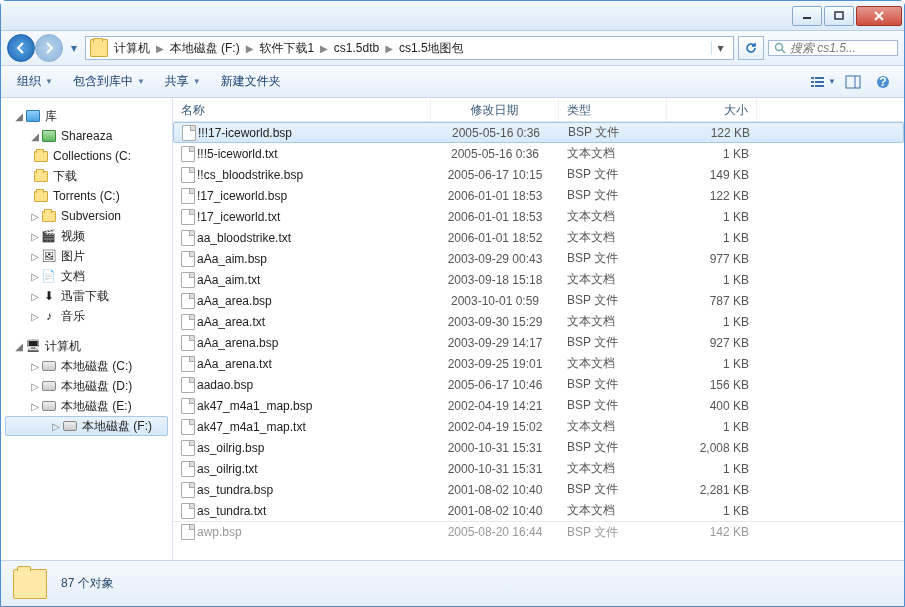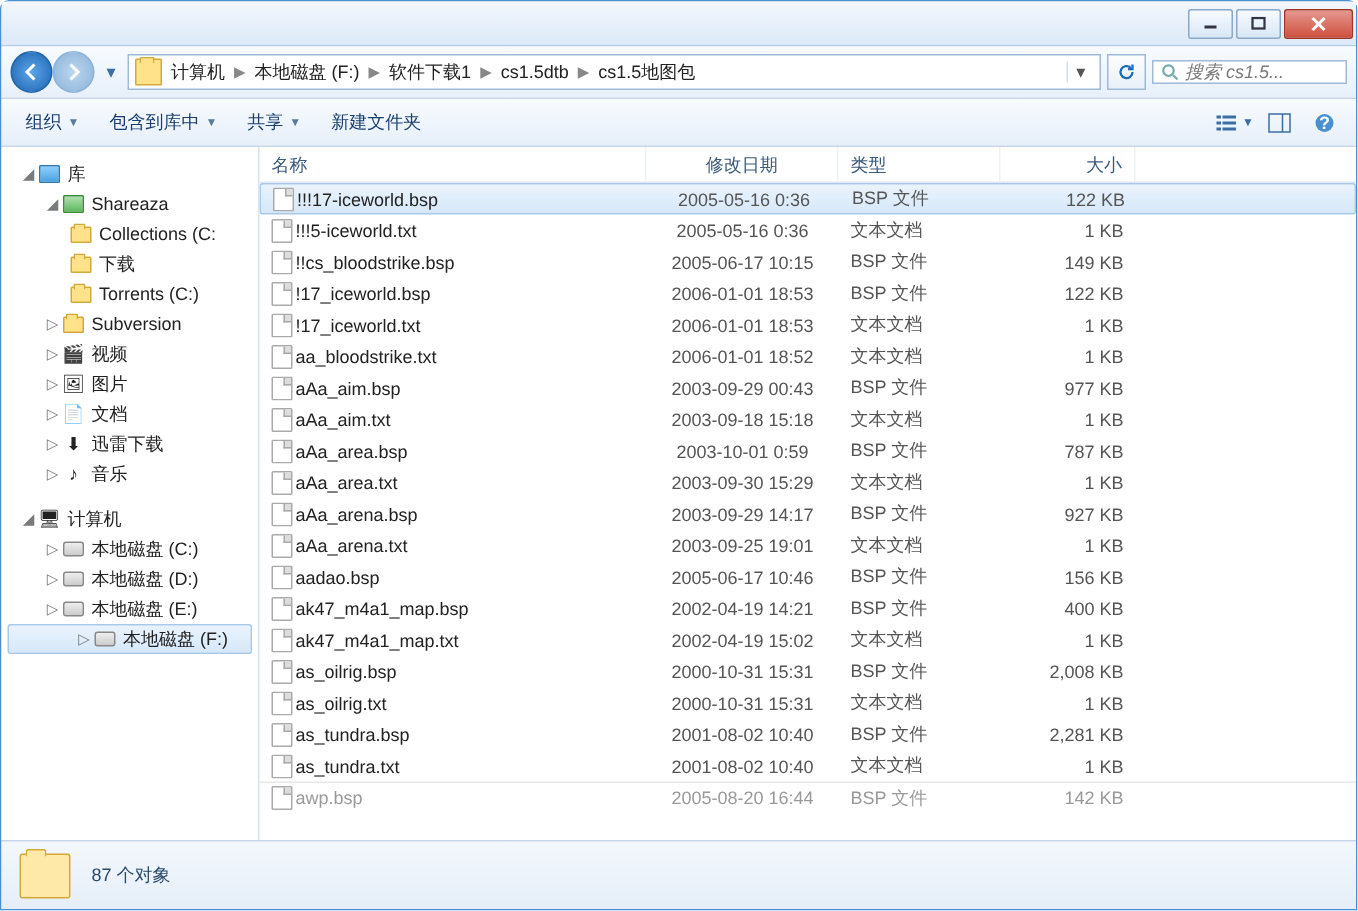--- a/index.html
+++ b/index.html
@@ -34,21 +34,21 @@
 .tool-item { padding: 4px 8px; color: #1a3e6e; display: flex; align-items: center; gap: 4px; cursor: default; }
 .tool-item .dd { font-size: 8px; color: #5a7aa0; }
 .tool-spacer { flex: 1; }
 .tool-icon-btn { width: 26px; height: 22px; display:flex; align-items:center; justify-content:center; color:#3a6ea5; }
 
 
 .body { flex: 1; display: flex; min-height: 0; }
 .sidebar { width: 172px; border-right: 1px solid #d9e3ef; background: #fff; overflow-y: auto; padding: 8px 0; }
 .tree-item { display: flex; align-items: center; height: 20px; padding-left: 12px; color: #222; cursor: default; white-space: nowrap; }
 .tree-item.lvl1 { padding-left: 28px; }
-.tree-item.lvl2 { padding-left: 45px; }
+.tree-item.lvl2 { padding-left: 32px; }
 .tree-item.sel { background: linear-gradient(#eaf3fc,#d6e8fa); border: 1px solid #a8c8e8; border-radius: 2px; margin: 0 4px; padding-left: 44px; }
 .tree-exp { width: 12px; color: #7a7a7a; font-size: 10px; text-align:center; }
 .tree-icon { width: 16px; height: 16px; margin-right: 4px; display:inline-flex; align-items:center; justify-content:center; }
 .icon-folder { width:14px; height:11px; background:#ffe28a; border:1px solid #d4a93a; border-radius:1px; position:relative; }
 .icon-folder::before { content:""; position:absolute; top:-3px; left:1px; width:6px; height:3px; background:#ffe28a; border:1px solid #d4a93a; border-bottom:none; border-radius:1px 1px 0 0; }
 .icon-drive { width:14px; height:10px; background:linear-gradient(#eee,#ccc); border:1px solid #888; border-radius:2px; }
 .icon-lib { width:14px; height:12px; background:linear-gradient(#8fd0ff,#4aa3e0); border:1px solid #2d7ab8; border-radius:1px; }
 .tree-sep { height: 10px; }
 
 

